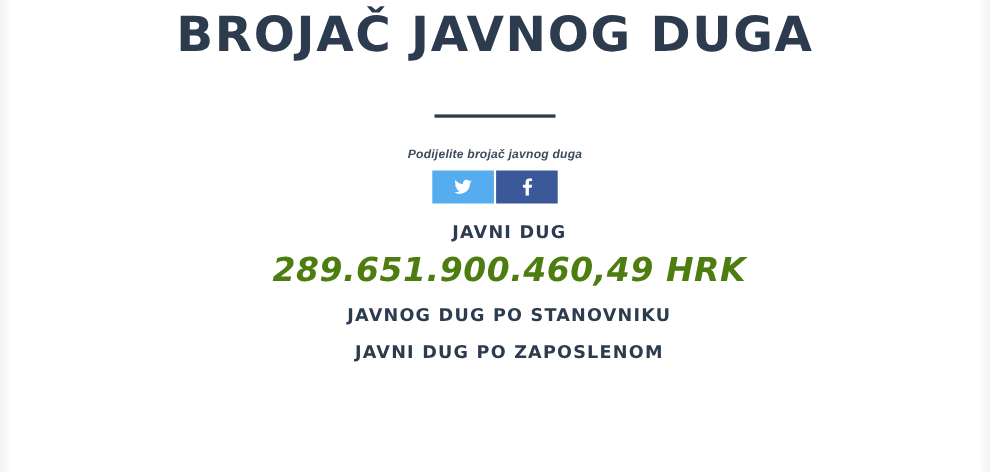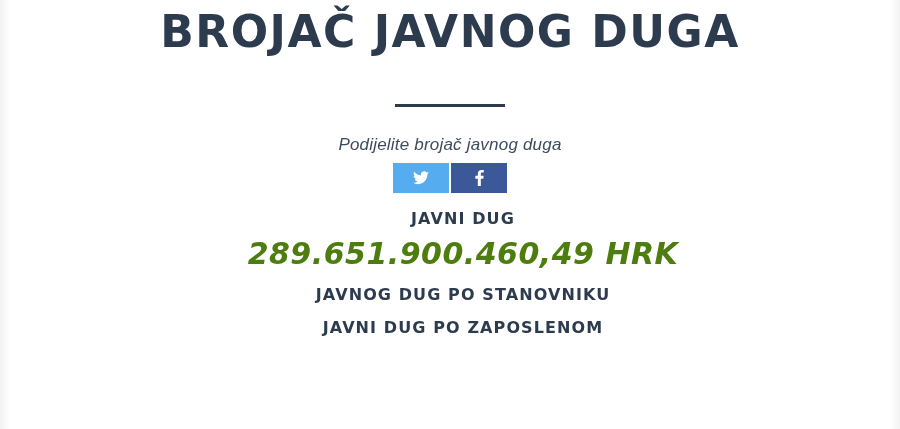--- a/index.html
+++ b/index.html
@@ -33,23 +33,23 @@
     font-family: "DejaVu Sans", sans-serif;
   }
   .title-rule {
     width: 110px;
     height: 3px;
     background: #2d3b4e;
     margin-top: 18px;
   }
   .share-label {
     margin-top: 28px;
-    font-size: 17px;
+    font-size: 11px;
     font-style: italic;
-    font-weight: normal;
+    font-weight: bold;
     color: #3c4c5e;
     letter-spacing: 0.2px;
   }
   .share-buttons {
     margin-top: 8px;
     display: flex;
     gap: 2px;
   }
   .share-btn {
     width: 56px;

